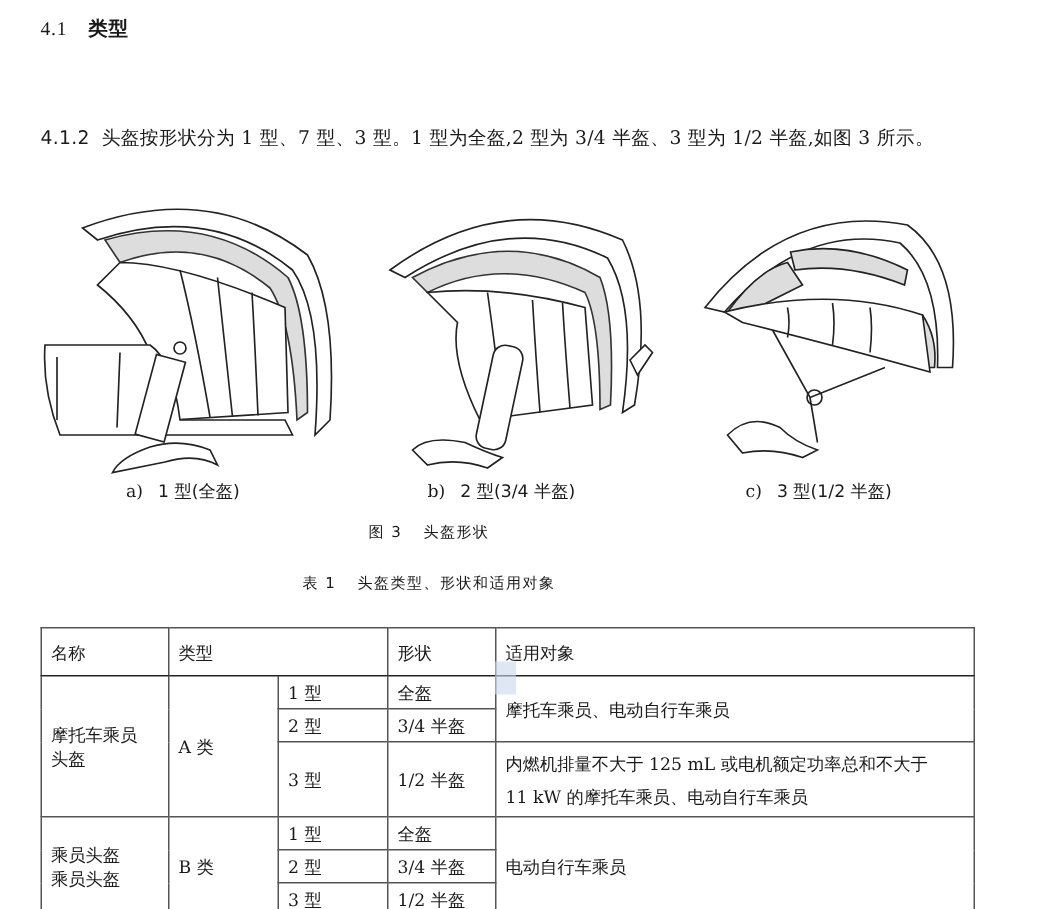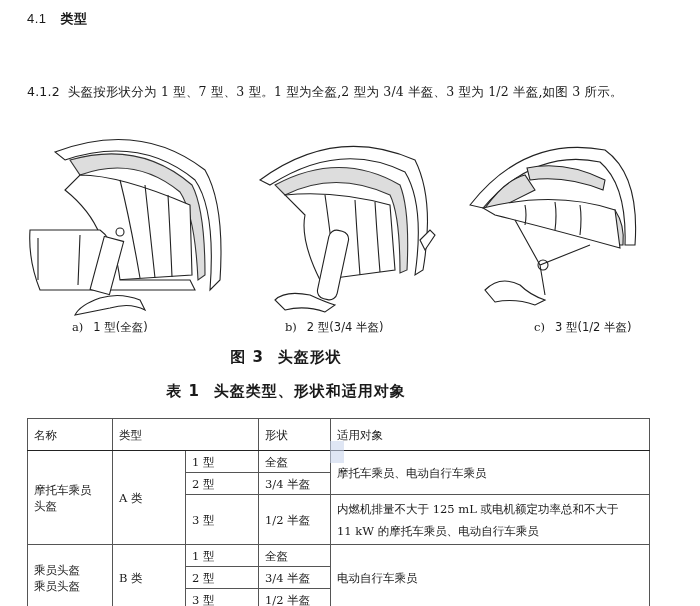--- a/index.html
+++ b/index.html
@@ -3,21 +3,21 @@
 <meta charset="utf-8">
 <style>
   html, body { margin: 0; padding: 0; background: #ffffff; }
   body {
     width: 700px; height: 606px; position: relative; overflow: hidden;
     font-family: "DejaVu Serif", "Liberation Serif", serif;
     color: #1a1a1a;
   }
   .sec-title {
     position: absolute; left: 27px; top: 10px;
-    font-family: Liberation Sans, sans-serif;
+    font-family: Liberation Serif, serif;
     font-size: 13px; font-weight: bold; letter-spacing: 0.5px; text-align: center;
   }
   .sec-title .num { margin-right: 14px; font-weight: normal; }
   .para {
     position: absolute; left: 27px; width: 650px;
     font-size: 12.5px; line-height: 22px; letter-spacing: 0.2px;
     white-space: nowrap;
   }
   .para .num {
     font-family: "DejaVu Sans", "Liberation Sans", sans-serif;
@@ -28,21 +28,21 @@
   }
   .fig-svg { position: absolute; }
   .caption {
     position: absolute; top: 320px; font-size: 11.5px; white-space: nowrap;
     font-family: "DejaVu Sans", "Liberation Sans", sans-serif;
   }
   .caption .lbl { margin-right: 10px; font-family: "DejaVu Serif", serif; }
   .fig-title, .tab-title {
     position: absolute; left: 0; width: 572px; text-align: center;
     font-family: "DejaVu Sans", "Liberation Sans", sans-serif;
-    font-size: 15px; font-weight: bold; letter-spacing: 1px;
+    font-size: 10px; font-weight: normal; letter-spacing: 1px;
   }
   .fig-title { top: 348px; }
   .tab-title { top: 382px; }
   .fig-title .n, .tab-title .n { margin-right: 14px; }
 
   table.spec {
     position: absolute; left: 27px; top: 418px;
     width: 622px; border-collapse: collapse;
     font-size: 11.5px; table-layout: fixed;
     border: 1.6px solid #222;
@@ -105,23 +105,23 @@
     <path d="M30 78 Q50 50 70 45 L80 60 L40 80 Z" fill="#ddd"></path>
     <path d="M72 38 Q110 30 150 50 L148 60 Q110 45 75 50 Z" fill="#ddd"></path>
     <path d="M160 80 Q170 95 168 115 L160 115 Q160 98 155 82 Z" fill="#ddd"></path>
     <path d="M28 78 Q100 60 160 80 L165 118 Q100 100 40 85 Z" fill="#fff"></path>
     <path d="M70 75 Q72 85 70 95 M100 72 Q102 85 100 100 M125 75 Q127 88 125 105"></path>
     <path d="M60 90 L85 135 L135 115 M85 135 L90 165"></path>
     <circle cx="88" cy="135" r="5"></circle>
     <path d="M30 160 Q45 145 65 155 Q75 165 90 170 L80 175 Q60 168 40 172 Z" fill="#fff"></path>
   </svg>
 
-  <div class="caption" style="left:72px; top:195px;"><span class="lbl">a)</span><span>1 型(全盔)</span></div>
+  <div class="caption" style="left:84px; top:195px;"><span class="lbl">a)</span><span>1 型(全盔)</span></div>
   <div class="caption" style="left:285px; top:195px;"><span class="lbl">b)</span><span>2 型(3/4 半盔)</span></div>
-  <div class="caption" style="left:497px; top:195px;margin-left:37px;"><span class="lbl">c)</span><span>3 型(1/2 半盔)</span></div>
+  <div class="caption" style="left:497px; top:195px;"><span class="lbl">c)</span><span>3 型(1/2 半盔)</span></div>
 </div>
 
 <div class="fig-title"><span class="n">图 3</span><span>头盔形状</span></div>
 <div class="tab-title"><span class="n">表 1</span><span>头盔类型、形状和适用对象</span></div>
 
 <table class="spec">
   <colgroup>
     <col style="width:85px">
       <col style="width:73px">
       <col style="width:73px">

